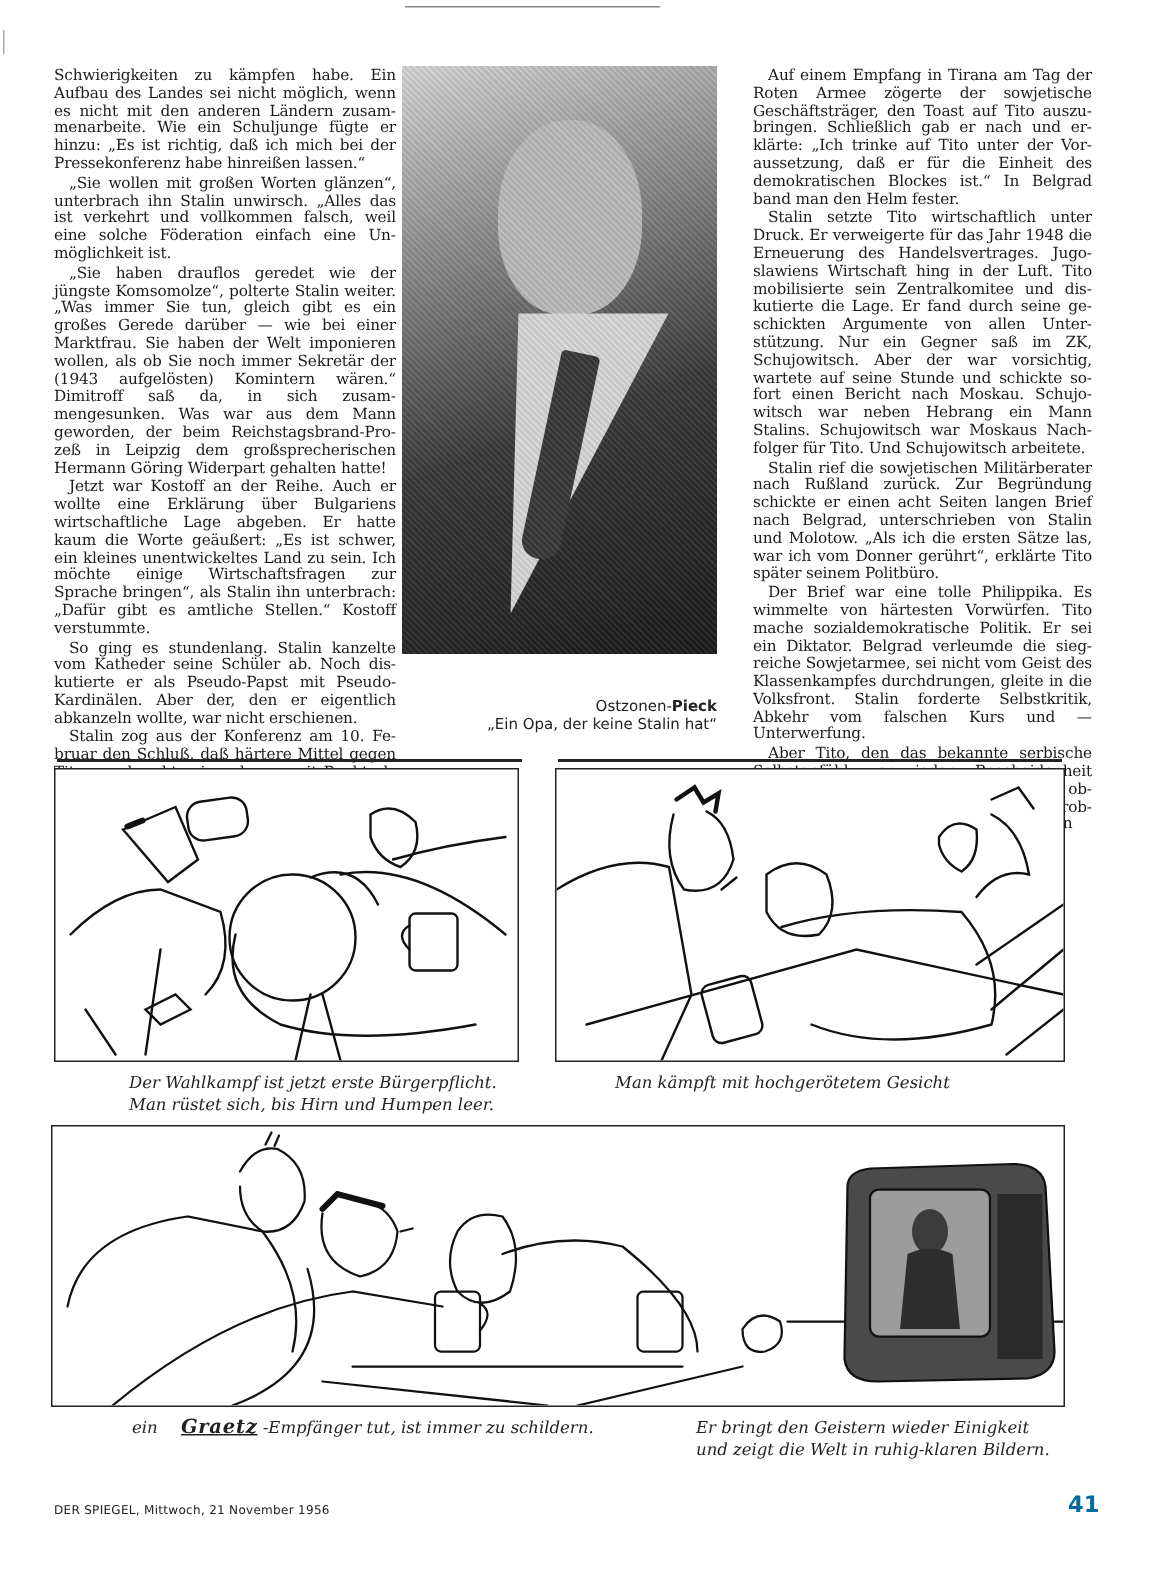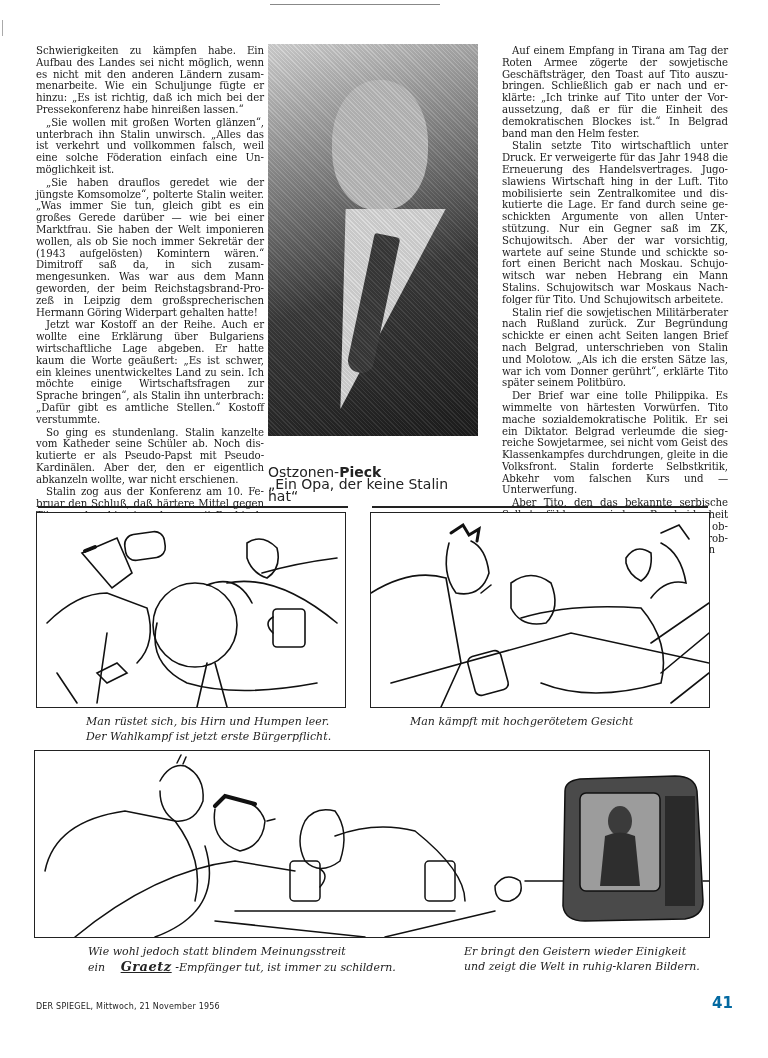--- a/index.html
+++ b/index.html
@@ -31,22 +31,22 @@
   }
   .photo .head {
     position: absolute; left: 64px; top: 36px; width: 96px; height: 130px;
     border-radius: 48% 48% 45% 45%; background: #bdbdbd;
   }
   .photo .noise {
     position: absolute; inset: 0;
     background-image: repeating-linear-gradient(45deg, rgba(255,255,255,0.08) 0 1px, rgba(0,0,0,0.08) 1px 3px);
   }
   .photo-caption {
-    position: absolute; left: 268px; top: 466px; width: 210px; text-align: left;
-    font-family: "DejaVu Sans", sans-serif; font-size: 14px; line-height: 12px; color: #222;
+    position: absolute; left: 268px; top: 466px; width: 210px; text-align: right;
+    font-family: "DejaVu Sans", sans-serif; font-size: 10px; line-height: 12px; color: #222;
   }
   .photo-caption b { font-weight: bold; }
   .rule { position: absolute; height: 2px; background: #222; }
   .cartoon {
     position: absolute; border: 1.5px solid #222; background: #fff; overflow: hidden;
   }
   .cartoon svg { width: 100%; height: 100%; display: block; }
   .caption {
     position: absolute; font-family: "DejaVu Serif", serif; font-style: italic;
     font-size: 11px; line-height: 15px; color: #222;
@@ -132,22 +132,22 @@
     <path d="M150 105 Q200 90 270 95 Q300 130 290 170 Q220 190 170 170"></path>
     <path d="M255 45 Q265 30 280 40 Q282 60 270 68 Q258 62 255 50 Z"></path>
     <path d="M290 30 q20 10 25 40 q-20 -5 -35 15"></path>
     <path d="M290 20 l18 -8 l10 14"></path>
     <path d="M20 170 L200 120 L338 150"></path>
     <rect x="100" y="140" width="34" height="40" rx="6" transform="rotate(-15 117 160)"></rect>
     <path d="M280 130 L338 90 M290 160 L338 120 M300 190 L338 160"></path>
   </svg>
 </div>
 <div class="caption" style="left:86px; top:714px; width:270px;">
+  <div>Der Wahlkampf ist jetzt erste Bürgerpflicht.</div>
   <div>Man rüstet sich, bis Hirn und Humpen leer.</div>
-  <div>Der Wahlkampf ist jetzt erste Bürgerpflicht.</div>
 </div>
 <div class="caption" style="left:410px; top:714px; width:320px;">
   <div>Man kämpft mit hochgerötetem Gesicht</div>
 </div>
 
 <div class="cartoon" style="left:34px; top:750px; width:674px; height:186px;" title="Cartoon: three men at a table with beer mugs watching a television set">
   <svg viewBox="0 0 674 186" fill="none" stroke="#111" stroke-width="1.5" stroke-linecap="round">
     <path d="M125 30 Q135 12 150 15 Q170 25 168 50 Q160 72 140 70 Q125 60 125 40"></path>
     <path d="M142 12 l4 -8 M148 13 l3 -7"></path>
     <path d="M10 120 Q20 70 90 60 L140 70 Q170 110 160 150"></path>
@@ -169,21 +169,20 @@
       <rect x="545" y="42" width="80" height="98" rx="6" fill="#9c9c9c"></rect>
       <ellipse cx="585" cy="70" rx="12" ry="15" fill="#3b3b3b" stroke="none"></ellipse>
       <path d="M570 85 Q585 78 600 85 L605 135 L565 135 Z" fill="#2e2e2e" stroke="none"></path>
       <rect x="630" y="45" width="30" height="110" fill="#2a2a2a" stroke="none"></rect>
       <path d="M668 130 L674 130"></path>
     </g>
   </svg>
 </div>
 
 <div class="caption" style="left:88px; top:944px; width:320px;">
-  <div>Wie wohl jedoch statt blindem Meinungsstreit</div>
   <div>
     <span>ein</span>
     <span class="brand">Graetz</span>
     <span>-Empfänger tut, ist immer zu schildern.</span>
   </div>
 </div>
 <div class="caption" style="left:464px; top:944px; width:280px;">
   <div>Er bringt den Geistern wieder Einigkeit</div>
   <div>und zeigt die Welt in ruhig-klaren Bildern.</div>
 </div>

